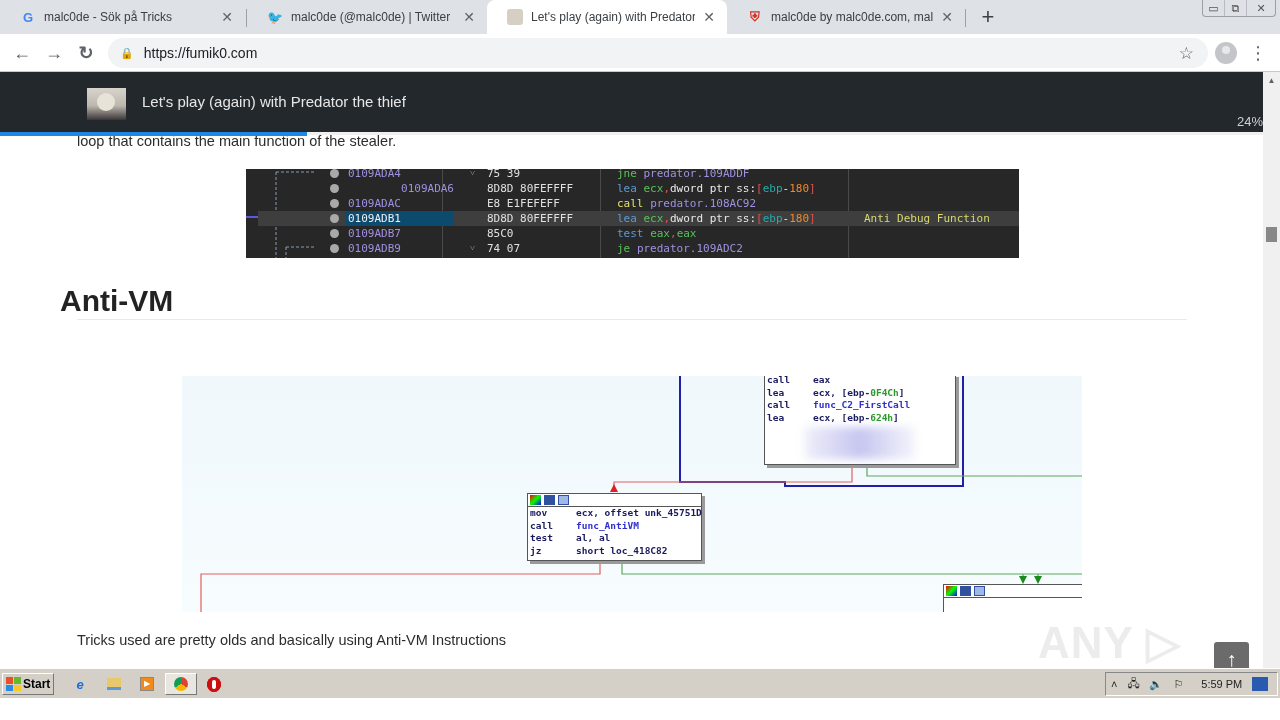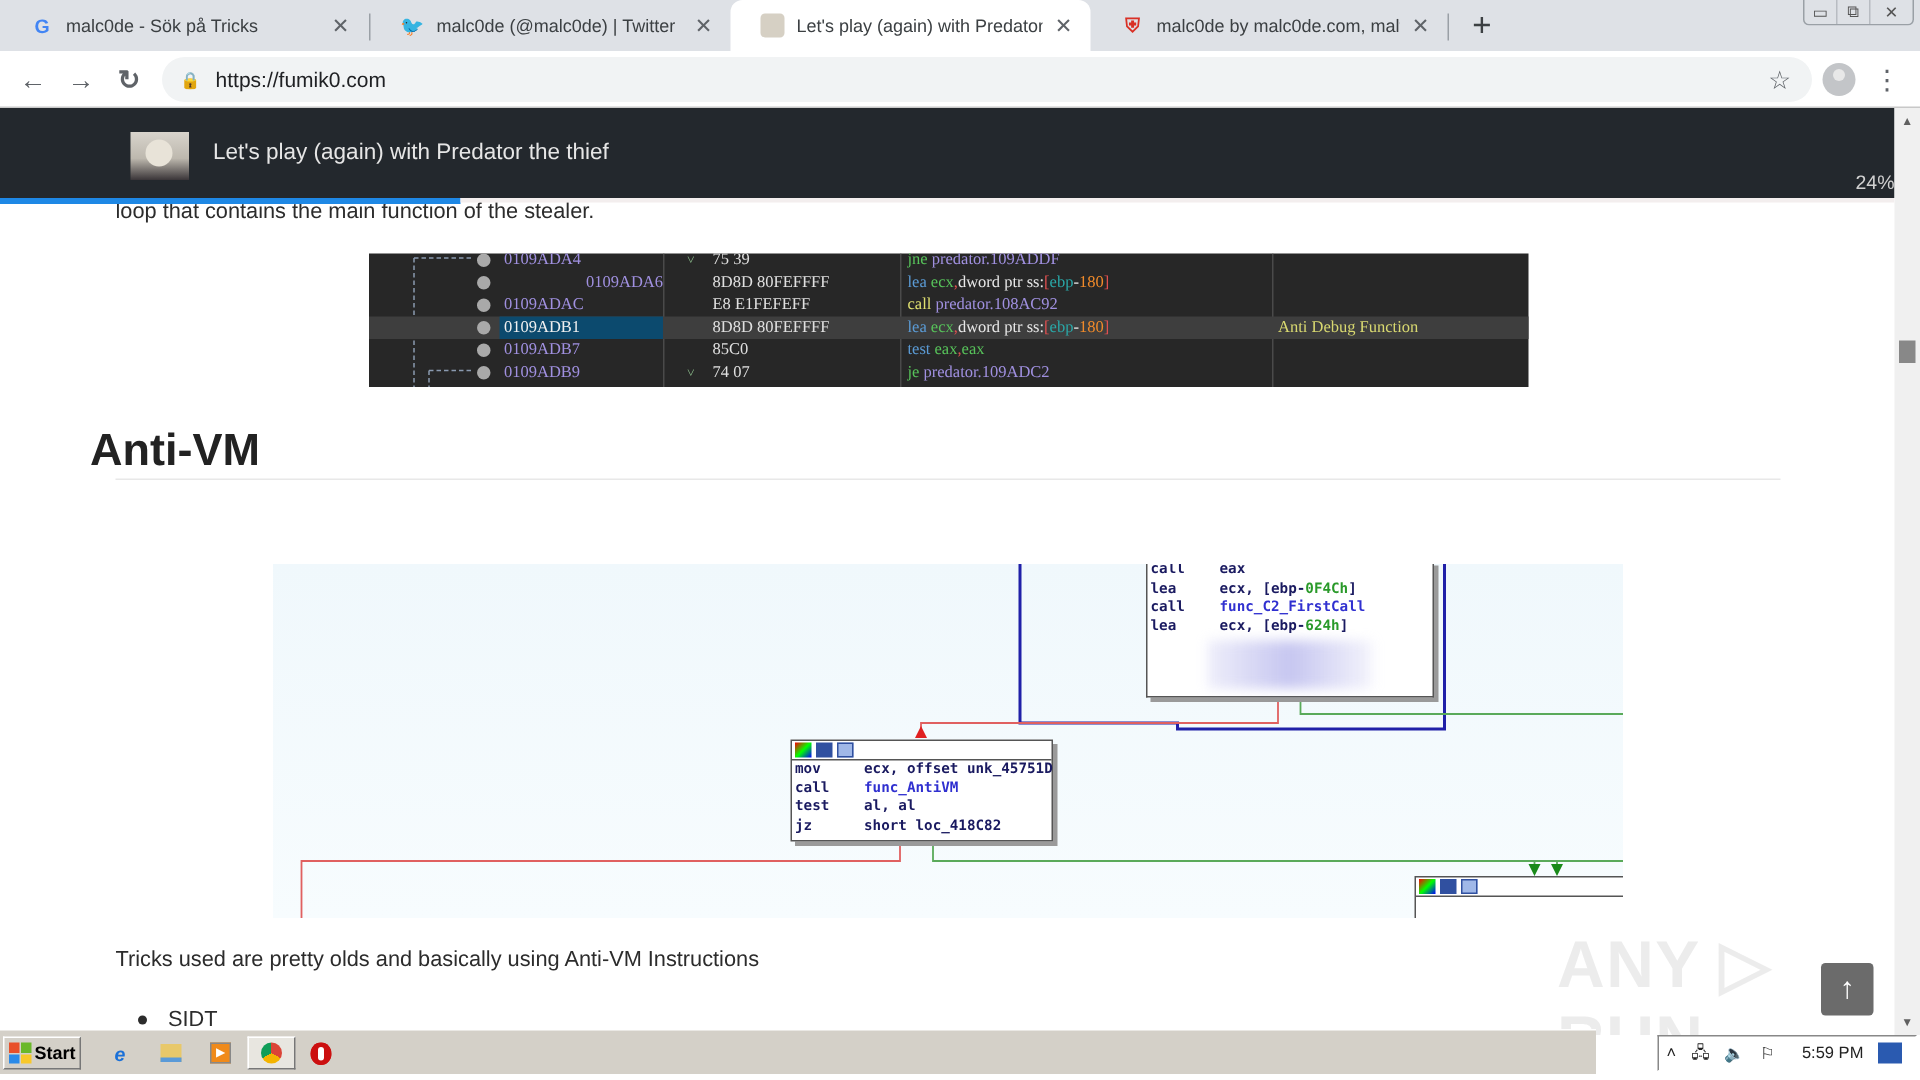--- a/index.html
+++ b/index.html
@@ -39,21 +39,21 @@
   .pct { position: absolute; right: 0; top: 42px; color: #d0d0d0; font-size: 13px; }
   .progress { position: absolute; left: 0; top: 60px; width: 307px; height: 4px; background: #1e88e5; z-index: 6; }
   .progress-track { position: absolute; left: 307px; top: 60px; width: 956px; height: 3px; background: #f3eeee; z-index: 6; }
 
   .para { position: absolute; left: 77px; color: #2c2c2c; font-size: 14.5px; }
   .h2 { position: absolute; left: 60px; top: 212px; font-size: 30px; font-weight: bold; color: #222; }
   .hr { position: absolute; left: 77px; top: 247px; width: 1110px; height: 1px; background: #e8e8e8; }
 
   
   .dbg { position: absolute; left: 246px; top: 97px; width: 773px; height: 89px; background: #272727; font-family: "DejaVu Sans Mono", monospace; font-size: 11px; overflow: hidden; }
-  .dbg .row { position: absolute; left: 0; height: 15px; width: 794px; font-family: Liberation Serif, serif; }
+  .dbg .row { position: absolute; left: 12px; height: 15px; width: 794px; }
   .dbg .row.hl { background: #3e3e3e; }
   .dbg .dot { position: absolute; left: 72px; top: 3px; width: 9px; height: 9px; border-radius: 50%; background: #a9a9a9; }
   .dbg .addr { position: absolute; left: 87px; top: 0; width: 109px; height: 15px; color: #a090e0; padding-left: 3px; line-height: 15px; }
   .dbg .addr.cur { background: #0c4a6e; color: #f0f0f0; }
   .dbg .bytes { position: absolute; left: 229px; color: #e0e0e0; line-height: 15px; }
   .dbg .chev { position: absolute; left: 212px; color: #8cbf8c; font-size: 9px; line-height: 15px; }
   .dbg .ins { position: absolute; left: 359px; line-height: 15px; white-space: pre; }
   .dbg .cmt { position: absolute; left: 606px; color: #d8d870; line-height: 15px; }
   .dbg .vl1 { position: absolute; left: 196px; top: 0; width: 1px; height: 89px; background: #4a4a4a; }
   .dbg .vl2 { position: absolute; left: 354px; top: 0; width: 1px; height: 89px; background: #4a4a4a; }
@@ -78,21 +78,21 @@
   .watermark { position: absolute; left: 1038px; top: 545px; font-size: 44px; font-weight: bold; color: rgba(200,200,200,0.35); letter-spacing: 1px; }
   .totop { position: absolute; left: 1214px; top: 570px; width: 35px; height: 35px; background: #6b6b6b; border-radius: 3px; color: #fff; font-size: 20px; display: flex; align-items: center; justify-content: center; }
 
   
   .vscroll { position: absolute; left: 1263px; top: 72px; width: 17px; height: 618px; background: #f0f0f0; }
   .vscroll .up, .vscroll .down { position: absolute; left: 0; width: 17px; height: 17px; font-size: 8px; color: #606060; display: flex; align-items: center; justify-content: center; }
   .vscroll .up { top: 0; } .vscroll .down { bottom: 0; }
   .vscroll .thumb { position: absolute; left: 3px; top: 155px; width: 11px; height: 15px; background: #888; }
 
   
-  .taskbar { position: absolute; left: 0; top: 686px; width: 1064px; height: 30px; background: #d4d0c8; border-top: 1px solid #fff; }
+  .taskbar { position: absolute; left: 0; top: 668px; width: 1280px; height: 30px; background: #d4d0c8; border-top: 1px solid #fff; }
   .startbtn { position: absolute; left: 2px; top: 4px; width: 52px; height: 22px; border: 1px solid #777; border-top-color: #fff; border-left-color: #fff; background: #d4d0c8; font-size: 12px; font-weight: bold; display: flex; align-items: center; padding-left: 3px; gap: 2px; }
   .winlogo { width: 15px; height: 14px; display: grid; grid-template-columns: 1fr 1fr; gap: 1px; }
   .winlogo i { display: block; }
   .tb-icon { position: absolute; top: 5px; width: 20px; height: 20px; display: flex; align-items: center; justify-content: center; font-size: 13px; }
   .tb-icon.active { border: 1px solid #fff; border-right-color: #777; border-bottom-color: #777; width: 32px; height: 22px; top: 4px; background: #e8e6e0; }
   .tray { position: absolute; left: 1105px; top: 3px; width: 173px; height: 24px; border: 1px solid #888; border-right-color: #fff; border-bottom-color: #fff; display: flex; align-items: center; font-size: 11px; gap: 10px; padding-left: 5px; color: #222; }
   .tray .clock { margin-left: 8px; }
 </style>
 </head>
 <body>

